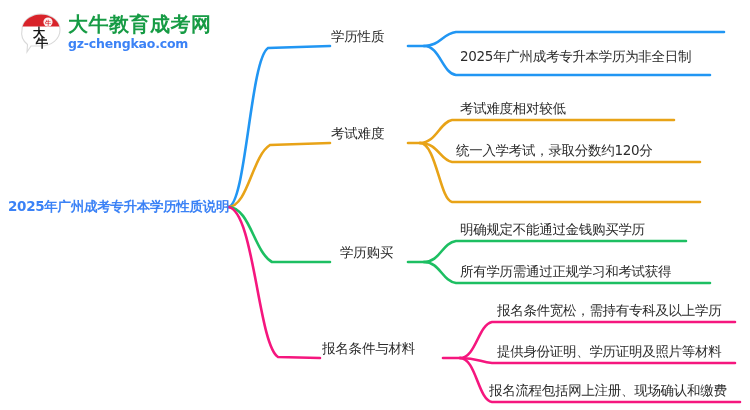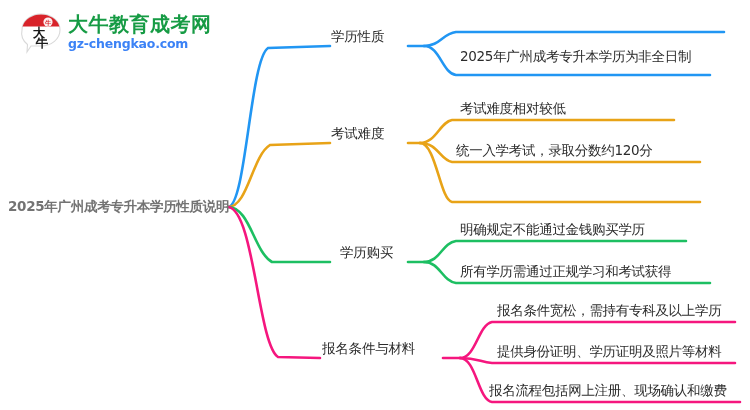--- a/index.html
+++ b/index.html
@@ -70,21 +70,21 @@
   
   .node {
     position: absolute;
     white-space: nowrap;
     font-family: "DejaVu Sans", "Liberation Sans", sans-serif;
     color: #2b2b2b;
   }
   .root-node {
     font-size: 13.5px;
     font-weight: bold;
-    color: #737373;
+    color: #3b82f6;
     letter-spacing: -0.3px;
   }
   .branch-node {
     font-size: 13.5px;
     letter-spacing: -0.2px;
     color: #2b2b2b;
   }
   .leaf-node {
     font-size: 13.5px;
     letter-spacing: -0.3px;

